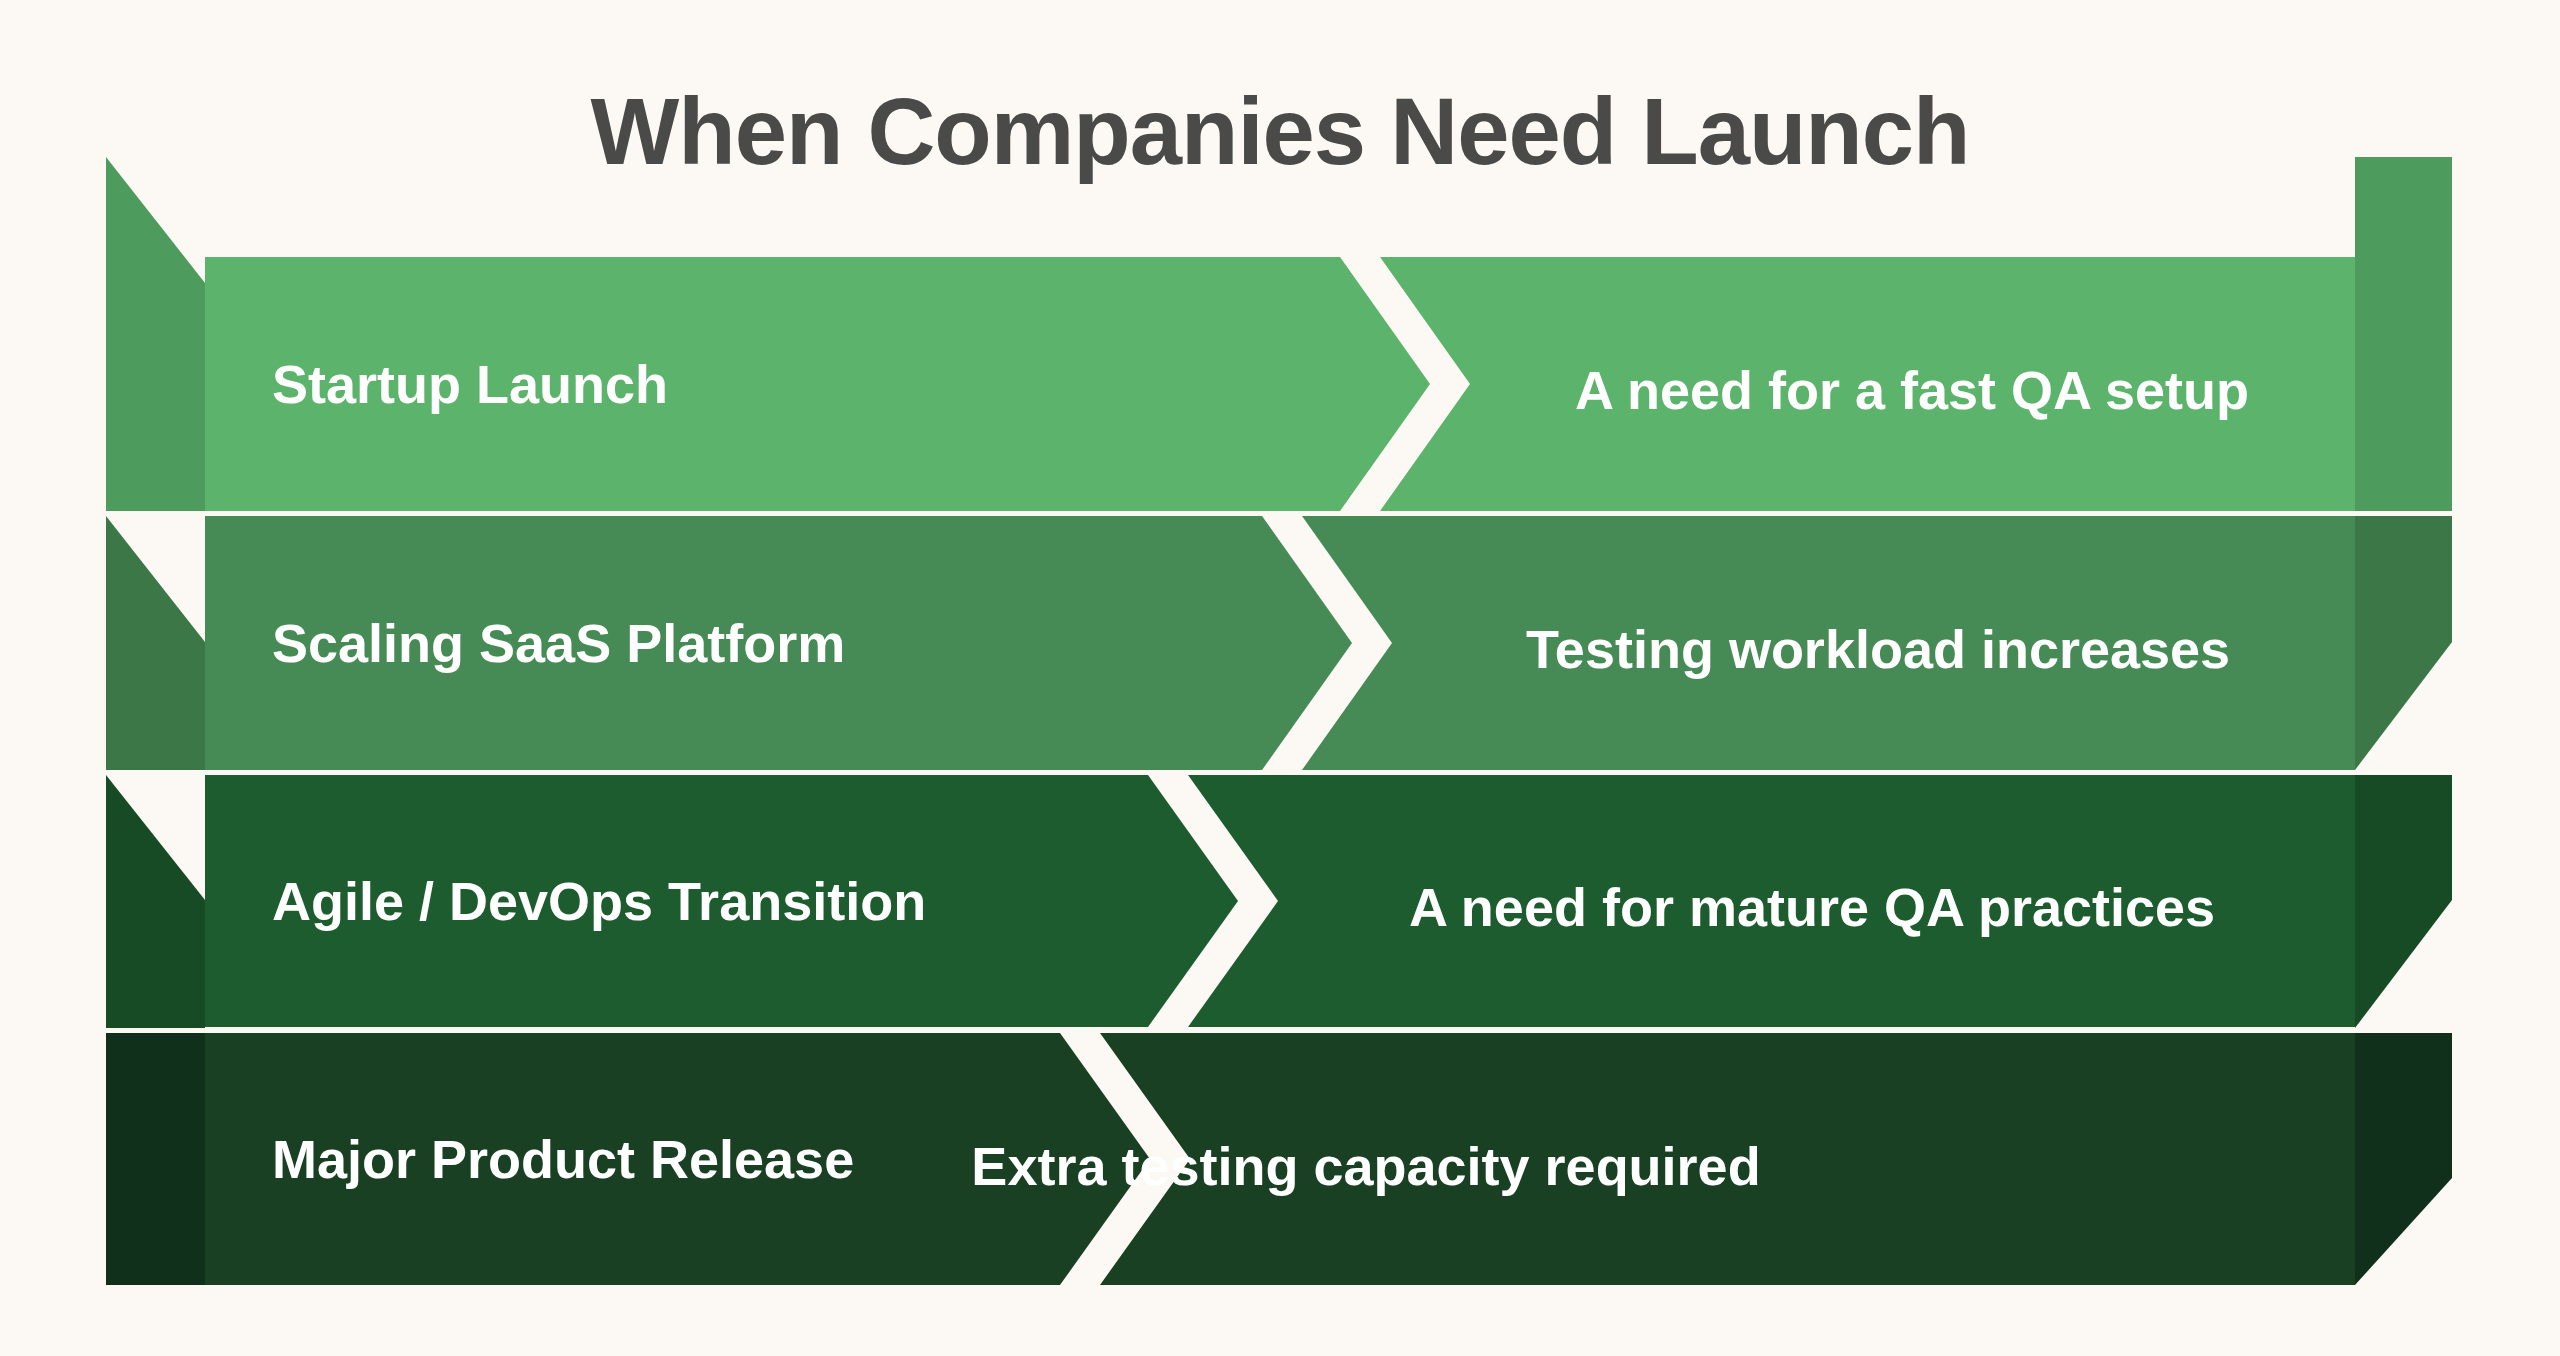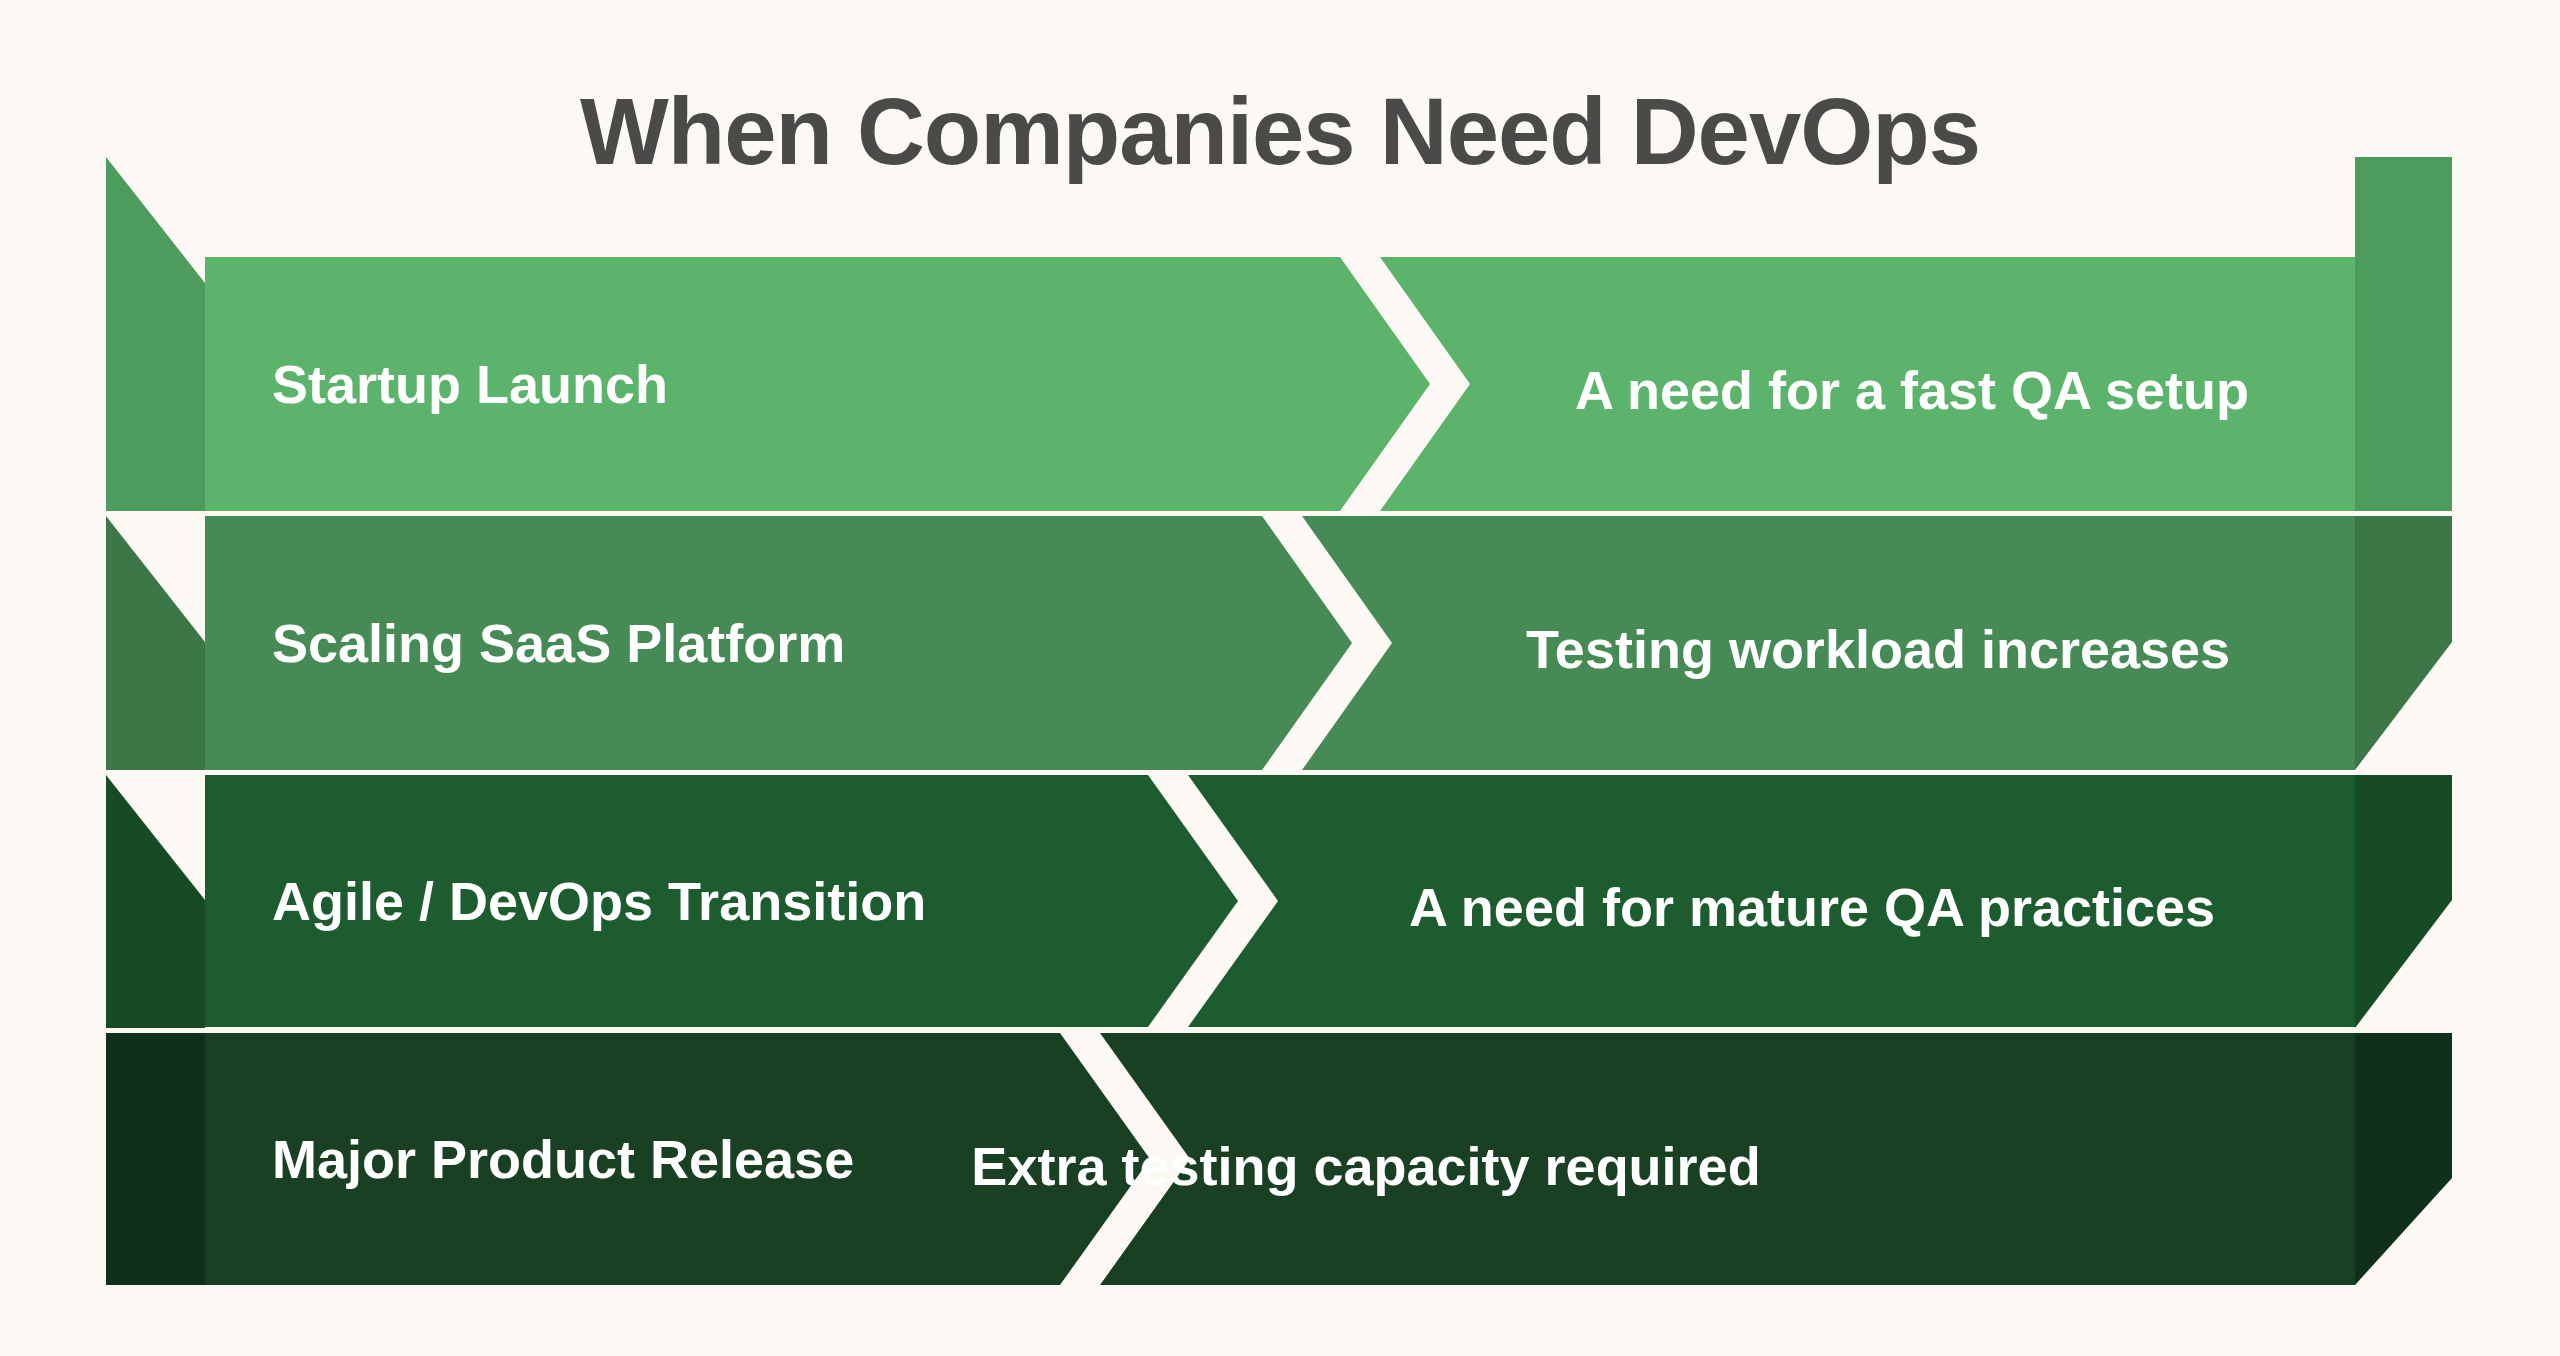--- a/index.html
+++ b/index.html
@@ -44,21 +44,21 @@
     fill: #FFFFFF;
   }
   .lbl-left  { font-size: 54px; }
   .lbl-right { font-size: 54px; }
 </style>
 </head>
 <body>
 
 <div id="stage">
 
-  <div id="title">When Companies Need DevOps</div>
+  <div id="title">When Companies Need Launch</div>
 
   <svg id="ribbon" width="2560" height="1356" viewBox="0 0 2560 1356">
 
     <g>
 
       <polygon points="106,1033 205,1033 205,1285 106,1285" fill="#11301B"></polygon>
       <polygon points="106,1033 205,1033 205,1158 106,1158" fill="#11301B"></polygon>
       <polygon points="106,1033 205,1158 205,1285 106,1285" fill="#11301B"></polygon>
 
       <polygon points="2355,1033 2452,1033 2452,1178 2355,1285" fill="#11301B"></polygon>

